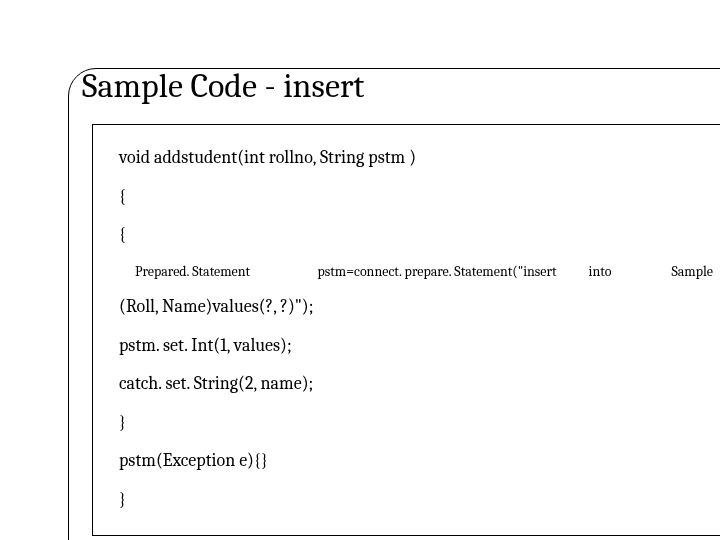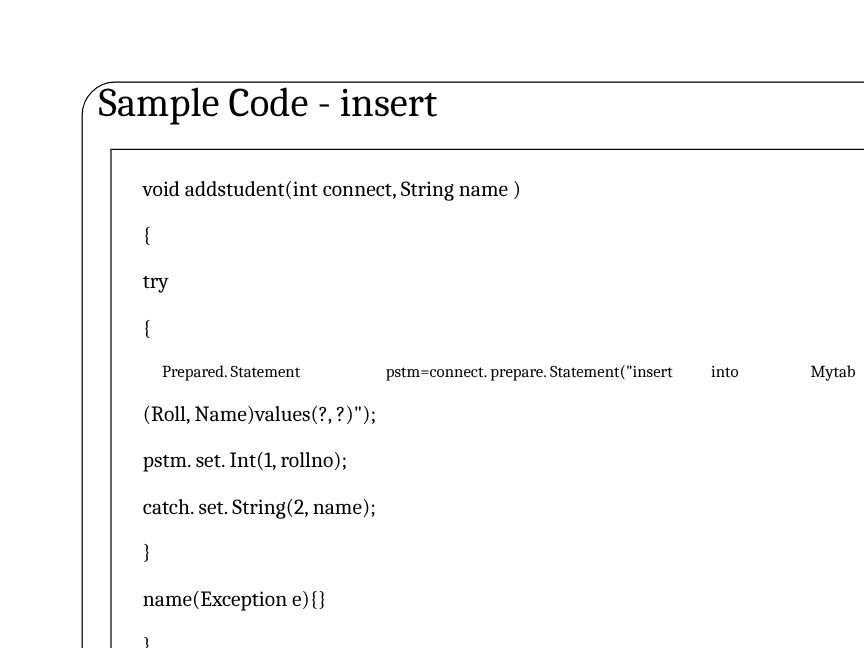--- a/index.html
+++ b/index.html
@@ -46,36 +46,35 @@
 </style>
 </head>
 <body>
 
 <div class="slide">
   <div class="slide-frame"></div>
 
   <h1 class="title">Sample Code - insert</h1>
 
   <div class="code-box">
-    <div>void addstudent(int connect, String name )</div>
+    <div>void addstudent(int rollno, String pstm )</div>
     <div>{</div>
-    <div>try</div>
     <div>{</div>
 
     <table>
         <tbody>
           <tr>
       <td class="nowrap" style="width:37%;"><span>Prepared. Statement</span></td>
       <td class="nowrap"><span>pstm=connect. prepare. Statement("insert</span></td>
       <td class="nowrap" style="text-align:center; padding-right:28px;"><span>into</span></td>
-      <td class="nowrap" style="text-align:right; width:1%;"><span>Mytab</span></td>
+      <td class="nowrap" style="text-align:right; width:1%;"><span>Sample</span></td>
     </tr>
         </tbody>
       </table>
 
     <div>(Roll, Name)values(?, ?)");</div>
-    <div>pstm. set. Int(1, rollno);</div>
+    <div>pstm. set. Int(1, values);</div>
     <div>catch. set. String(2, name);</div>
     <div>}</div>
-    <div>name(Exception e){}</div>
+    <div>pstm(Exception e){}</div>
     <div>}</div>
   </div>
 </div>
 
 </body></html>

